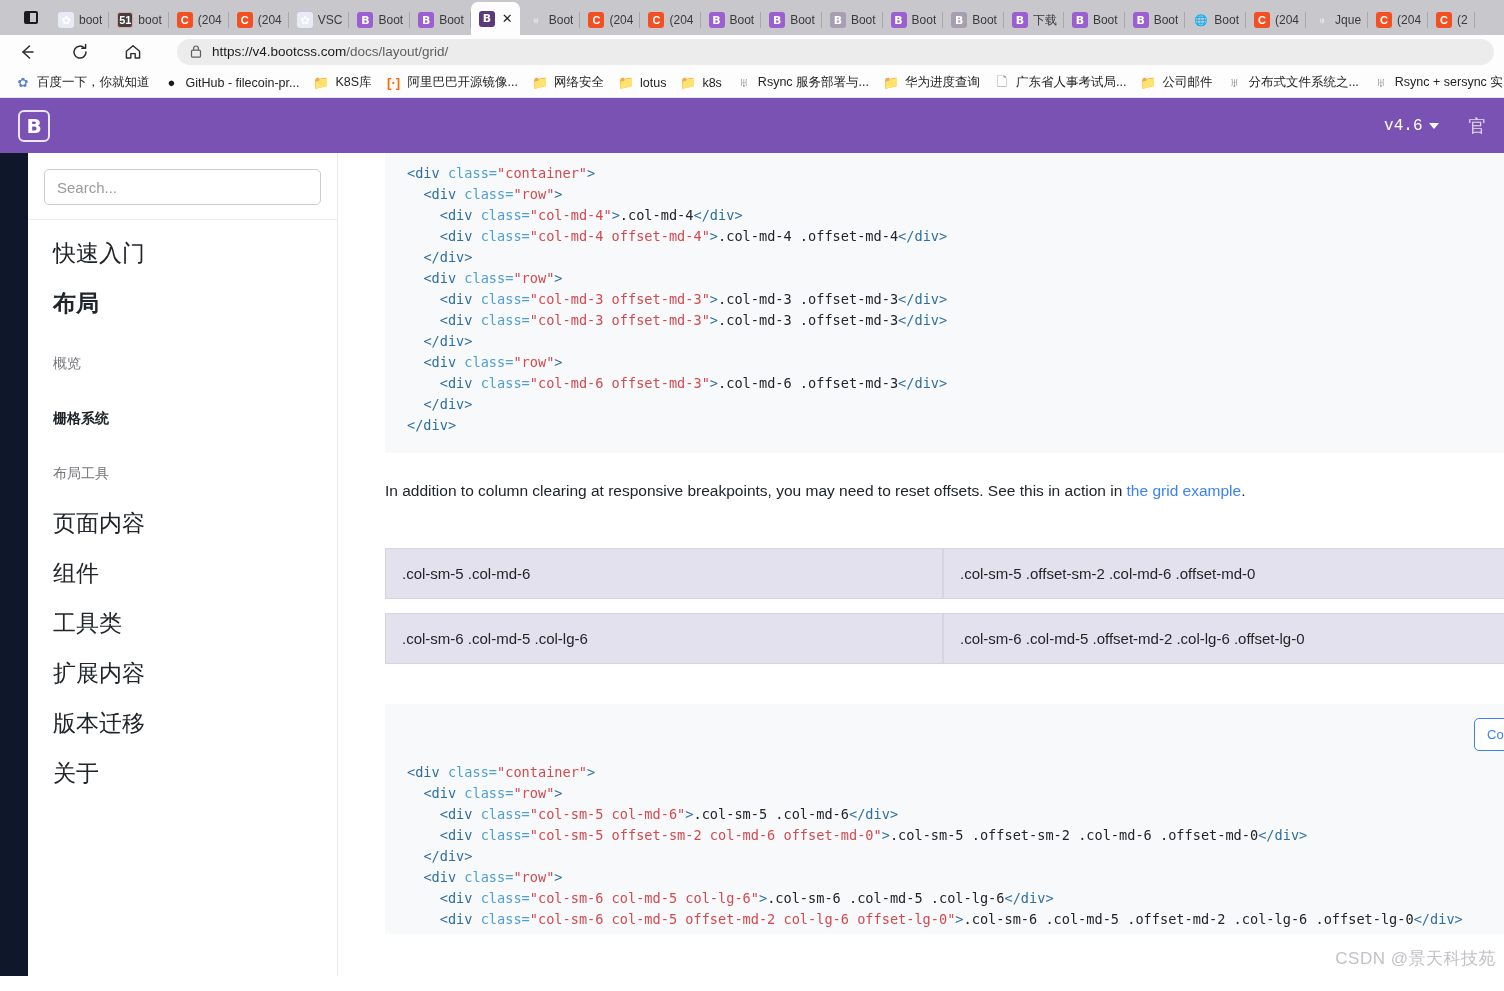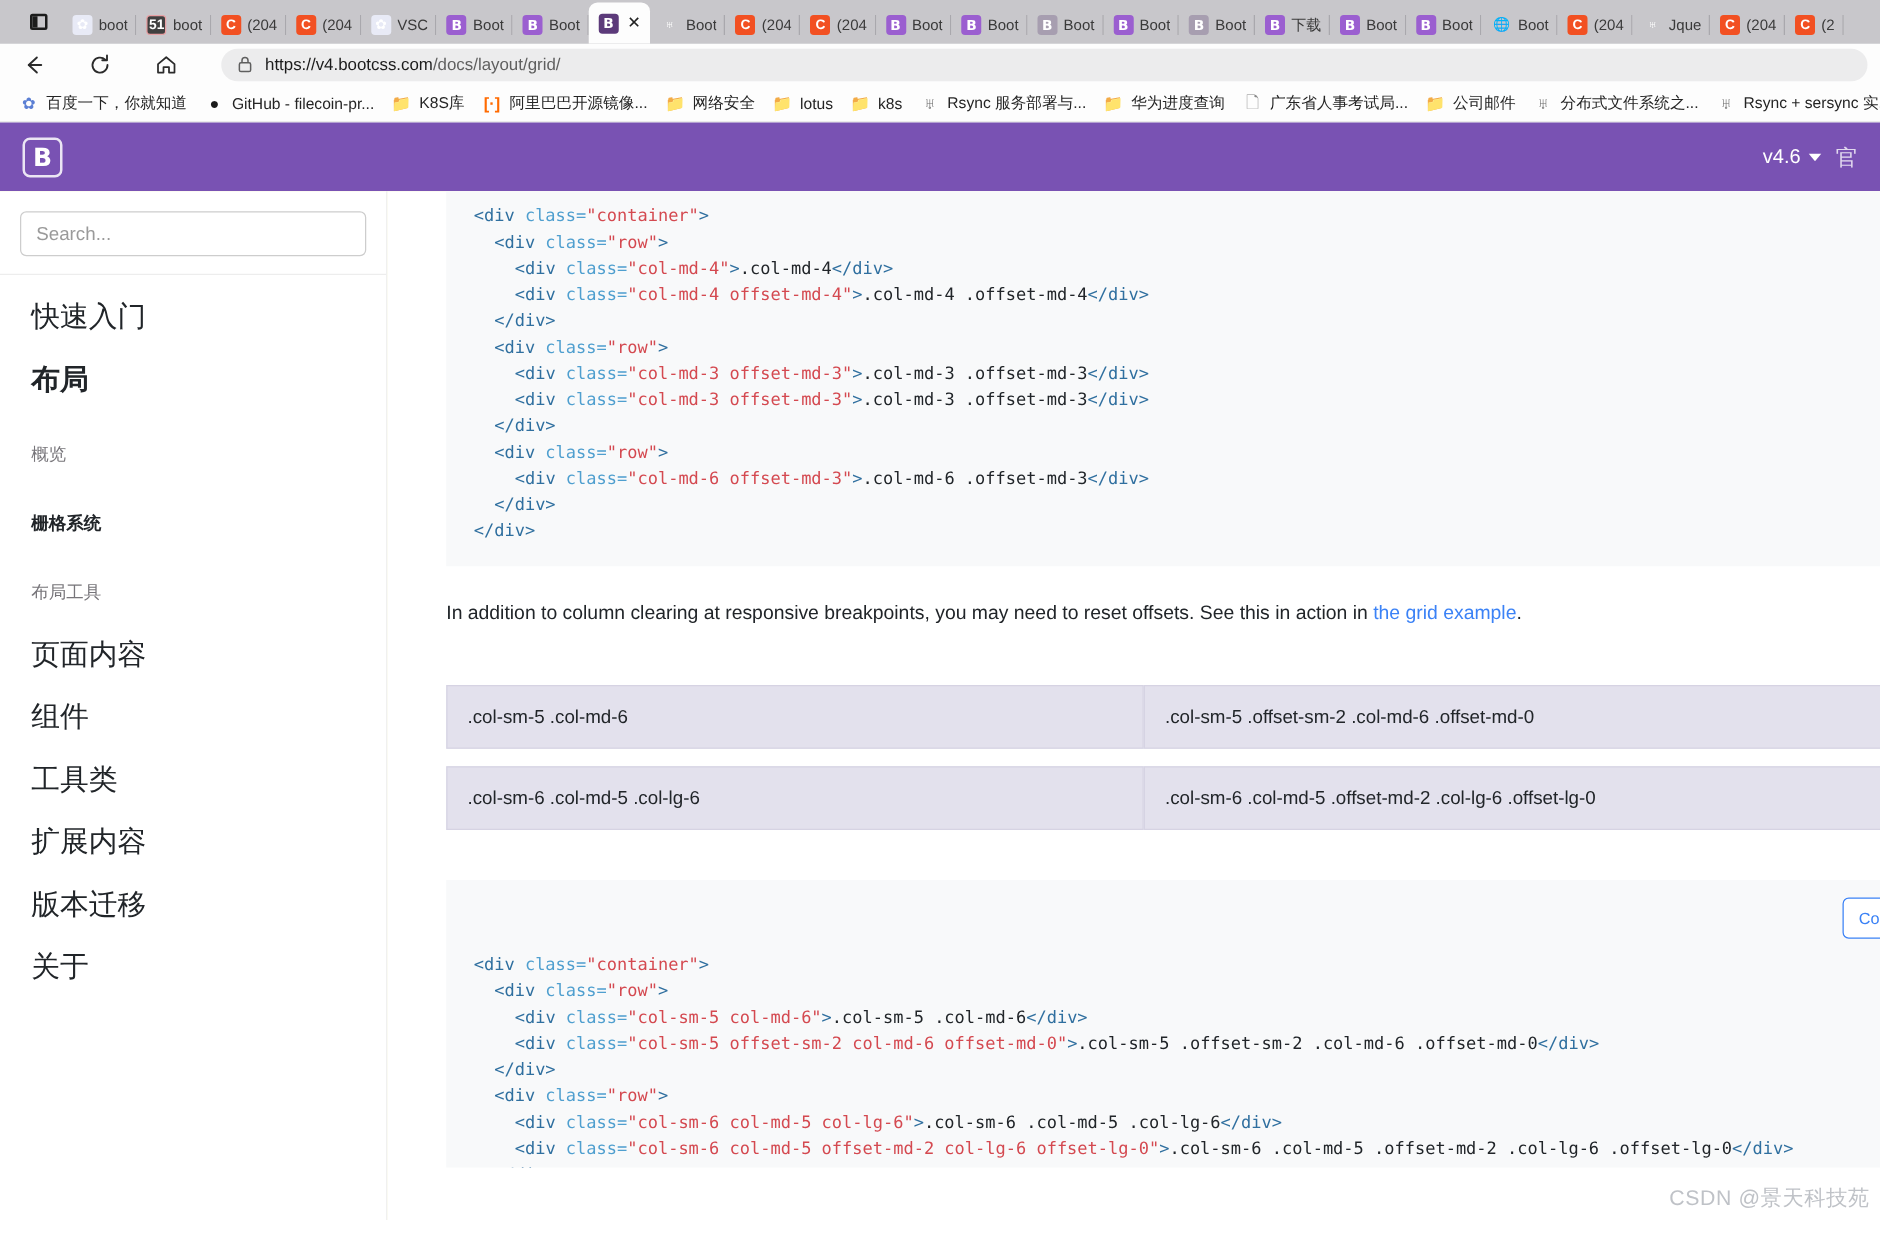--- a/index.html
+++ b/index.html
@@ -150,30 +150,30 @@
     border-radius: 6px;
     display: flex; align-items: center; justify-content: center;
     font-size: 20px; font-weight: bold; color: #fff;
     font-family: "DejaVu Sans", sans-serif;
     flex: 0 0 32px;
     margin-right: 18px;
   }
   .bs-links { display: flex; align-items: center; gap: 21px; }
   .bs-link { font-size: 17.5px; color: rgba(255,255,255,0.78); white-space: nowrap; }
   .bs-link.active { color: #fff; font-weight: bold; }
-  .bs-right { margin-left: auto; display: flex; align-items: center; gap: 12px; }
+  .bs-right { margin-left: auto; display: flex; align-items: center; gap: 30px; font-family: Liberation Mono, monospace; }
   .bs-ver { font-size: 16px; color: #fff; display: flex; align-items: center; gap: 6px; }
   .caret {
     width: 0; height: 0;
     border-left: 5px solid transparent; border-right: 5px solid transparent;
     border-top: 6px solid #fff;
   }
 
   
-  .content { display: flex; height: 823px; background: #fef9c3; }
+  .content { display: flex; height: 823px; background: #0f172a; padding-left: 28px; }
 
   .sidebar {
     width: 310px; flex: 0 0 310px;
     background: #fff;
     border-right: 1px solid #ececec;
     padding: 0;
   }
   .searchwrap { padding: 16px 16px 14px 16px; border-bottom: 1px solid #ededed; }
   .searchbox {
     width: 277px; height: 36px;

